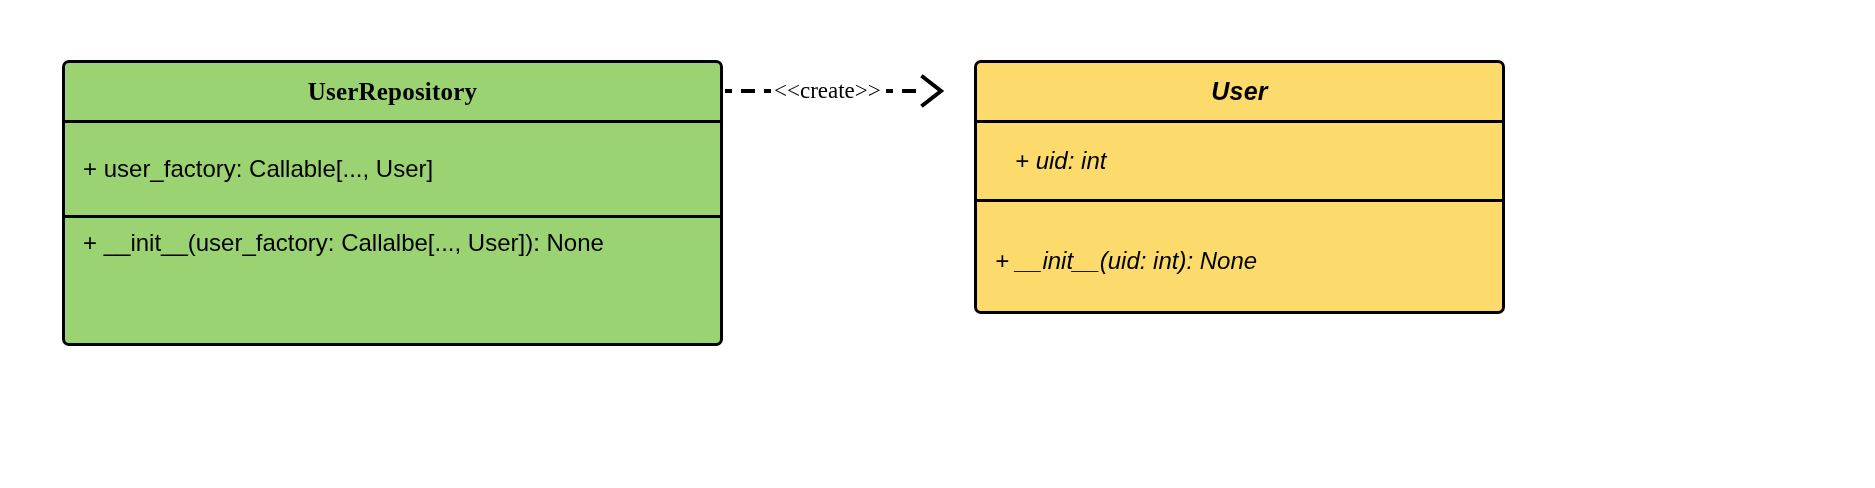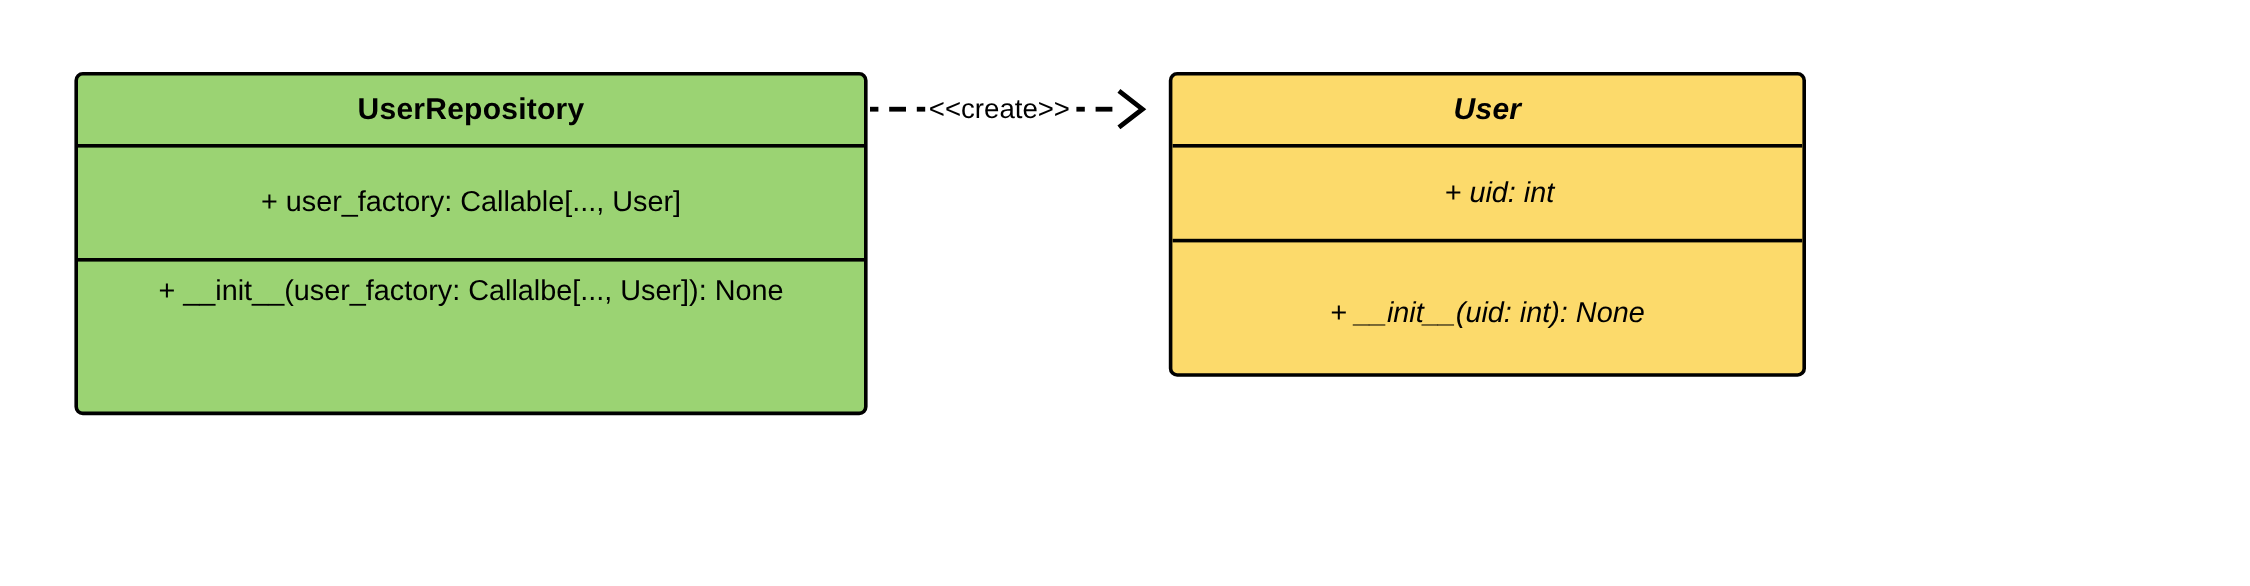--- a/index.html
+++ b/index.html
@@ -44,38 +44,37 @@
     font-weight: bold;
     font-size: 25px;
     color: #000000;
     letter-spacing: 0.2px;
   }
   .member-list {
     padding: 0 18px;
     display: flex;
     flex-direction: column;
     justify-content: center;
-    align-items: center;
   }
   .member-line {
     font-size: 24px;
     line-height: 34px;
     color: #000000;
     white-space: pre;
   }
 
   
   #class-user-repository {
     left: 62px;
     top: 60px;
     width: 661px;
     height: 286px;
     background: #9bd373;
   }
-  #class-user-repository .class-title { height: 57px; }
+  #class-user-repository .class-title { height: 57px; font-family: Liberation Serif, serif; }
   #class-user-repository .attrs { height: 92px; }
   #class-user-repository .methods { height: 125px; padding-top: 8px; justify-content: flex-start; }
 
   
   #class-user {
     left: 974px;
     top: 60px;
     width: 531px;
     height: 254px;
     background: #fcda6b;
@@ -111,20 +110,21 @@
   }
   #dep-left { margin-left: 2px; }
   #dep-right { margin-left: 2px; }
   .stereotype-label {
     font-size: 23px;
     line-height: 23px;
     color: #000000;
     white-space: nowrap;
     margin: 0 3px;
     transform: translateY(-1px);
+    font-family: Liberation Serif, serif;
   }
   .open-arrow {
     width: 26px;
     height: 34px;
     margin-left: 3px;
     flex: none;
   }
 </style>
 </head>
 <body>

